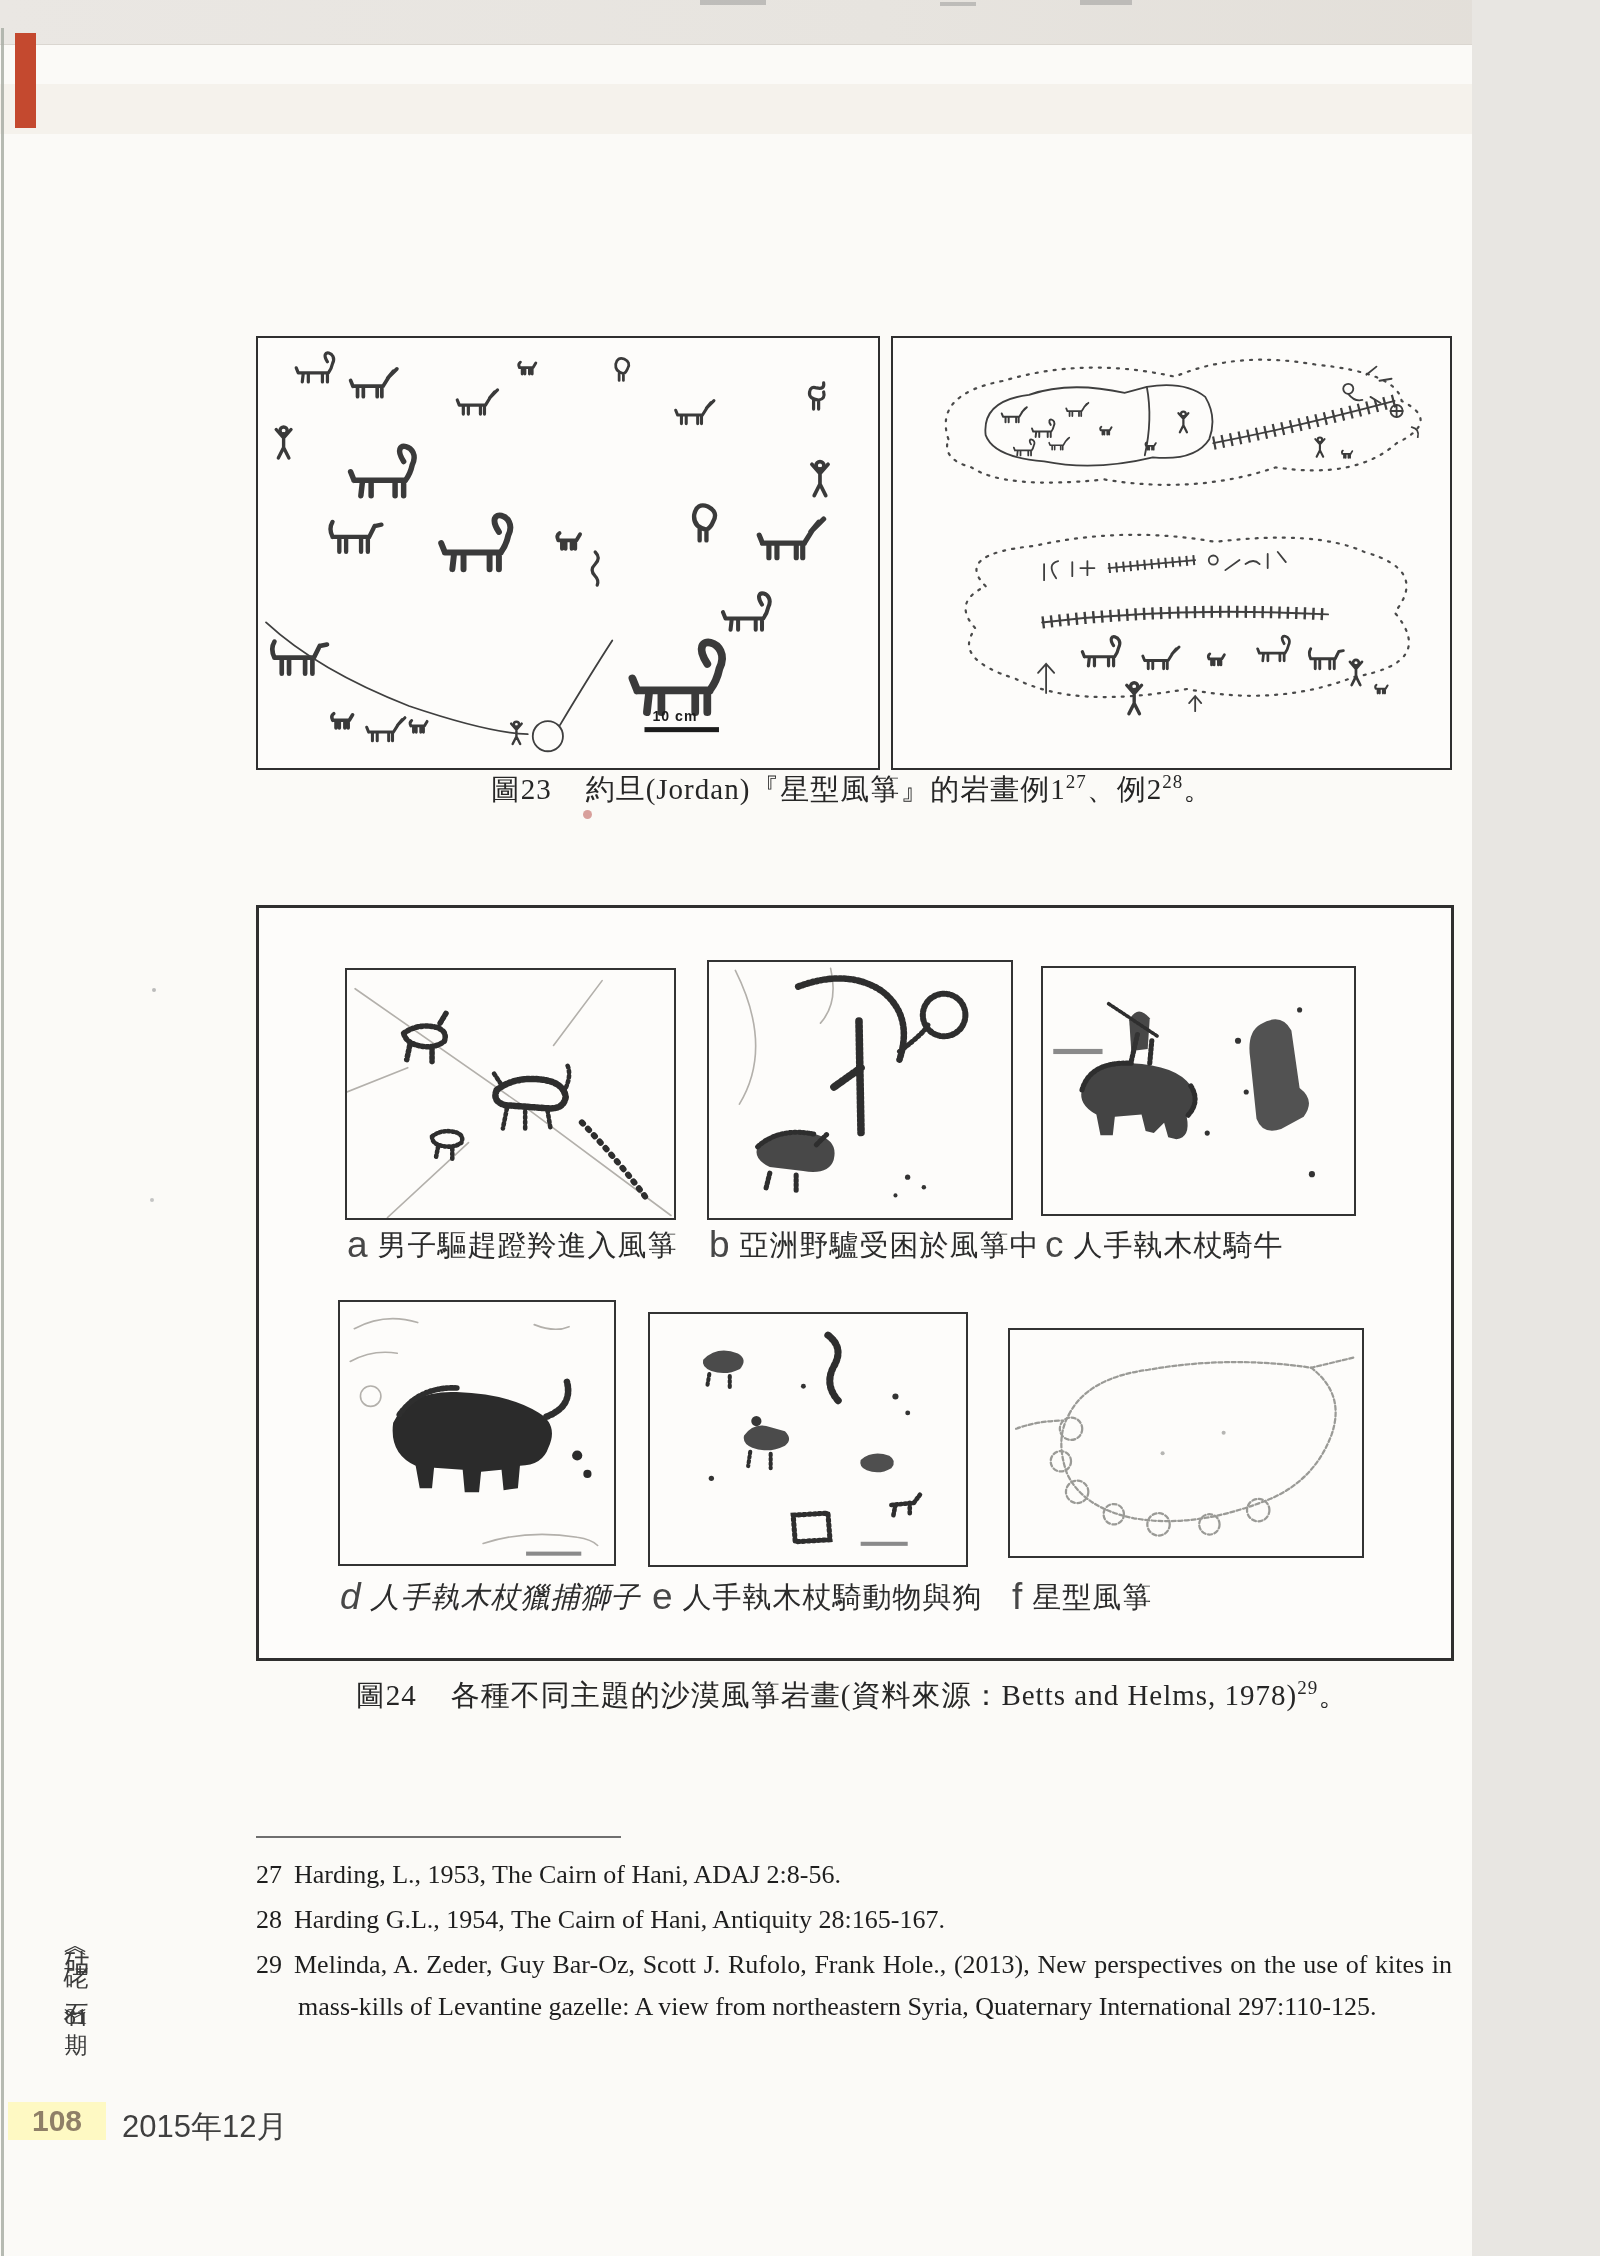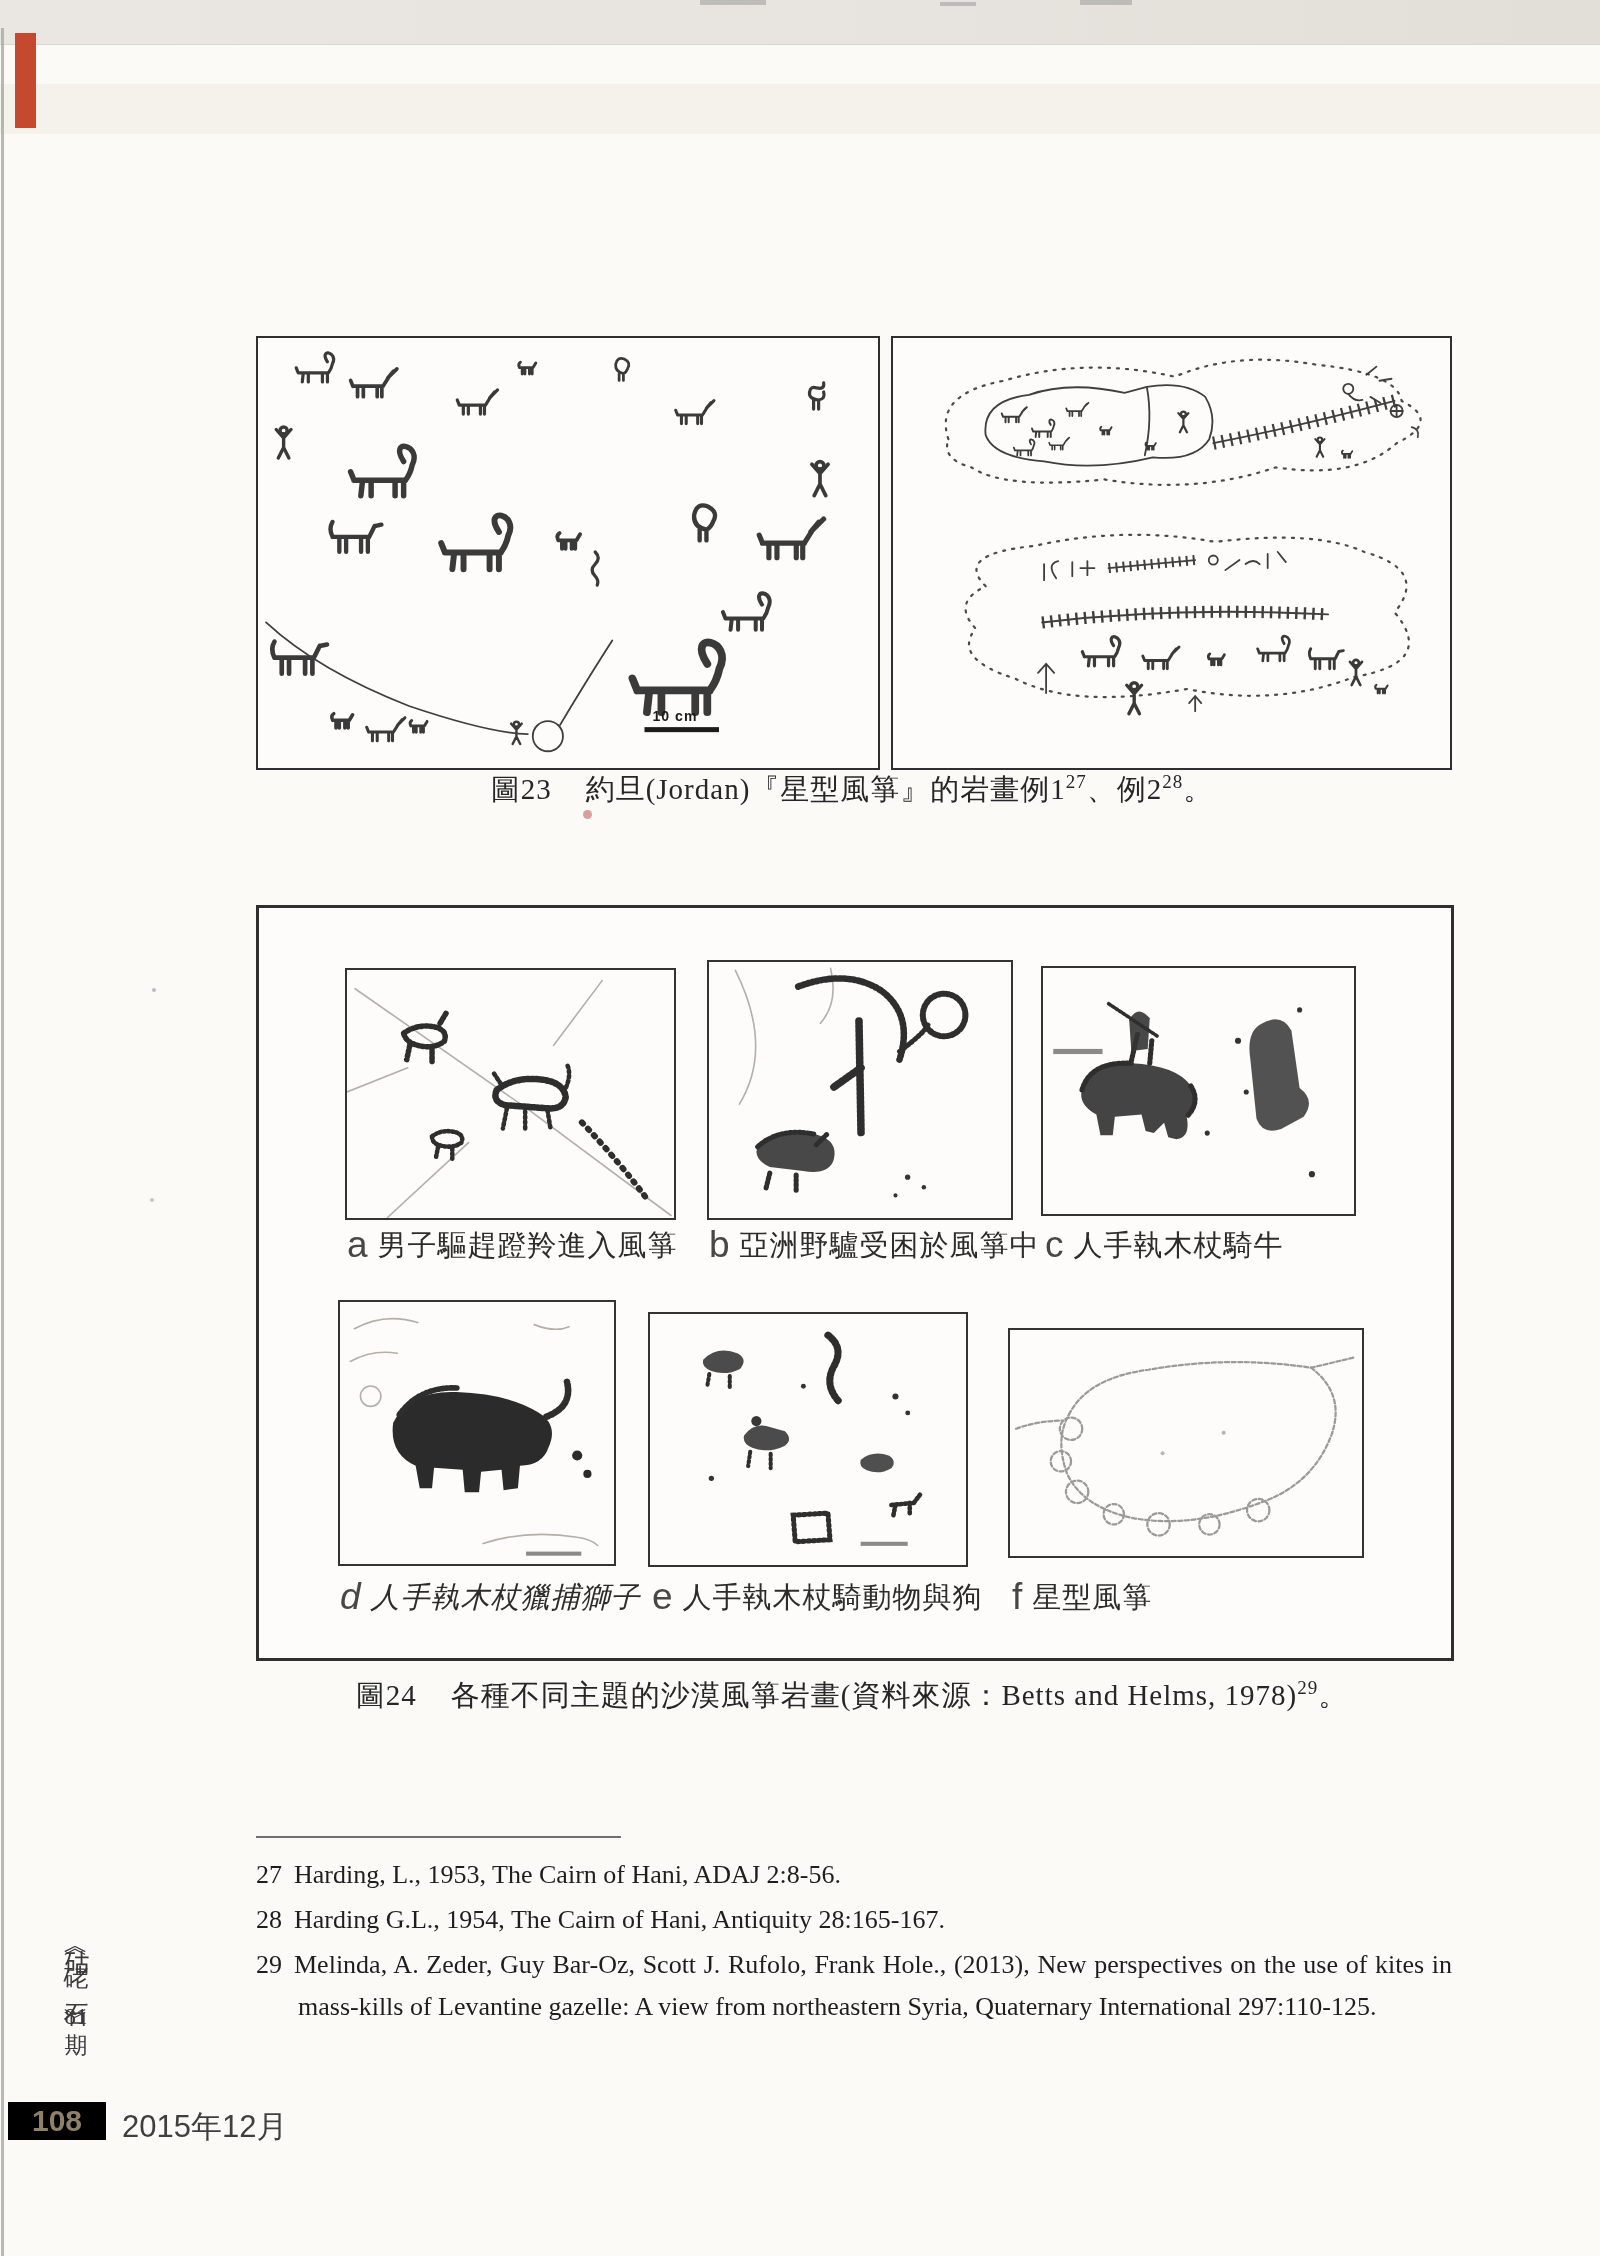--- a/index.html
+++ b/index.html
@@ -1,16 +1,16 @@
 <!DOCTYPE html>
 <html><head>
 <meta charset="utf-8">
 <style>
   html,body{margin:0;padding:0;background:#e8e6e2;}
-  .page{position:relative;width:1600px;height:2256px;background:#fbfaf7;overflow:hidden;
+  .page{position:relative;width:1472px;height:2256px;background:#fbfaf7;overflow:hidden;
         font-family:"Liberation Serif", serif;color:#222;}
   
   .top-band{position:absolute;left:0;top:0;width:1600px;height:44px;
     background:linear-gradient(90deg,#eae7e3 0%,#e7e4df 55%,#e2ded8 100%);border-bottom:1px solid #dad6d0;}
   .top-streak{position:absolute;left:0;top:84px;width:1600px;height:50px;background:#f3efe8;opacity:.75;}
   .top-dash{position:absolute;background:#8c8c8c;opacity:.45;}
   .red-tab{position:absolute;left:15px;top:33px;width:21px;height:95px;background:#c4492f;}
   .edge-line{position:absolute;left:1px;top:28px;width:3px;height:2228px;background:#a9aea6;opacity:.85;}
   .speck{position:absolute;border-radius:50%;}
   
@@ -29,21 +29,21 @@
   .fn-rule{position:absolute;left:256px;top:1836px;width:365px;height:2px;background:#6f6f6f;}
   .footnotes{position:absolute;left:256px;top:1854px;width:1196px;font-size:26px;line-height:1.62;color:#1e1e1e;text-align:justify;}
   .fn{padding-left:42px;text-indent:-42px;margin:0 0 3px 0;}
   .fn-num{margin-right:12px;}
   
   .spine{position:absolute;left:48px;top:1938px;width:56px;display:flex;flex-direction:column;align-items:center;color:#3a3a3a;}
   .spine-title{writing-mode:vertical-rl;text-orientation:mixed;font-size:25px;letter-spacing:7px;}
   .spine-issue{font-size:23px;margin-top:6px;}
   .spine-unit{font-size:23px;}
   
-  .page-badge{position:absolute;left:8px;top:2102px;width:98px;height:38px;background:#000000;
+  .page-badge{position:absolute;left:8px;top:2102px;width:98px;height:38px;background:#fef9c3;
     display:flex;align-items:center;justify-content:center;
     font-family:"Liberation Sans",sans-serif;font-weight:700;font-size:30px;color:#8f8068;}
   .pub-date{position:absolute;left:122px;top:2106px;font-family:"Liberation Sans",sans-serif;font-size:31px;color:#3f3f3f;}
   
   .dot{stroke:#4a4a4a;stroke-width:2.2;fill:none;stroke-dasharray:2 7;stroke-linecap:round;}
   .thin{stroke:#3f3f3f;stroke-width:1.8;fill:none;stroke-linecap:round;}
   .peck{stroke:#2e2e2e;fill:none;stroke-linecap:round;}
   .scratch{stroke:#b3b0ab;stroke-width:1.6;fill:none;stroke-linecap:round;}
   .kite{stroke:#9a9a96;stroke-width:2.2;fill:none;stroke-dasharray:4 2.5;stroke-linecap:round;}
   .scaletext{font:700 14px "Liberation Sans",sans-serif;fill:#1c1c1c;letter-spacing:1px;}

